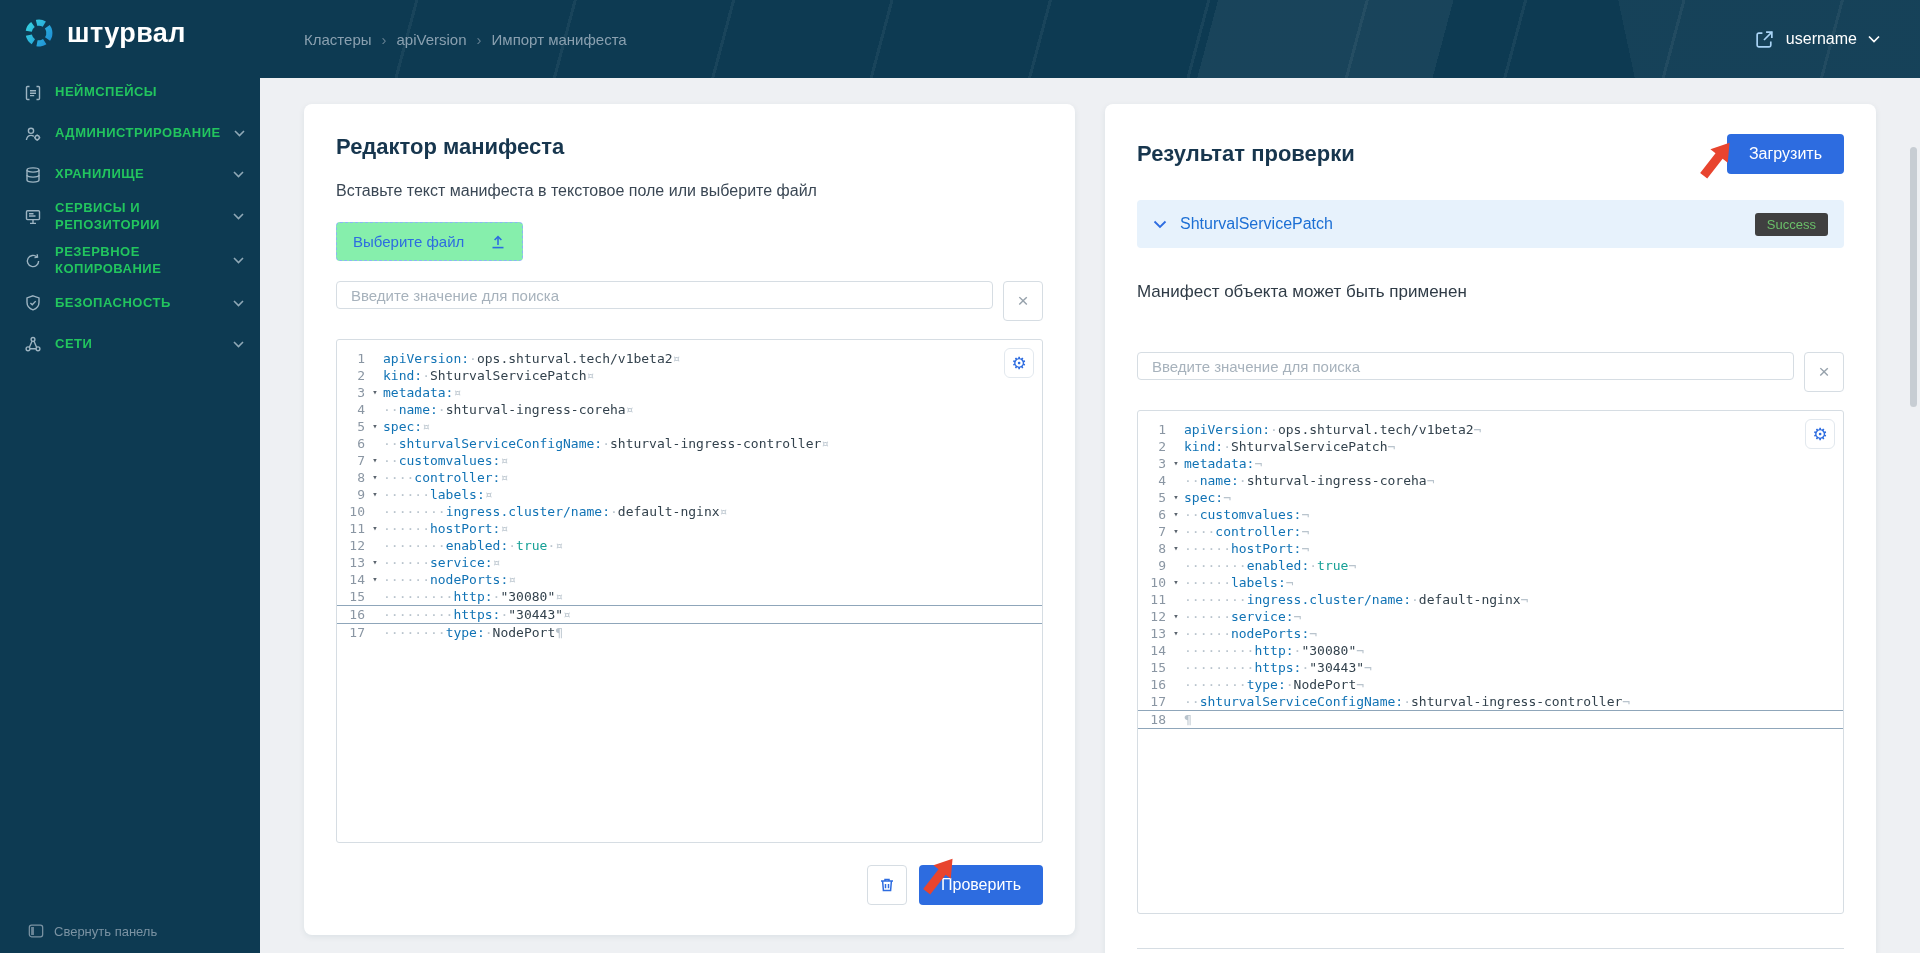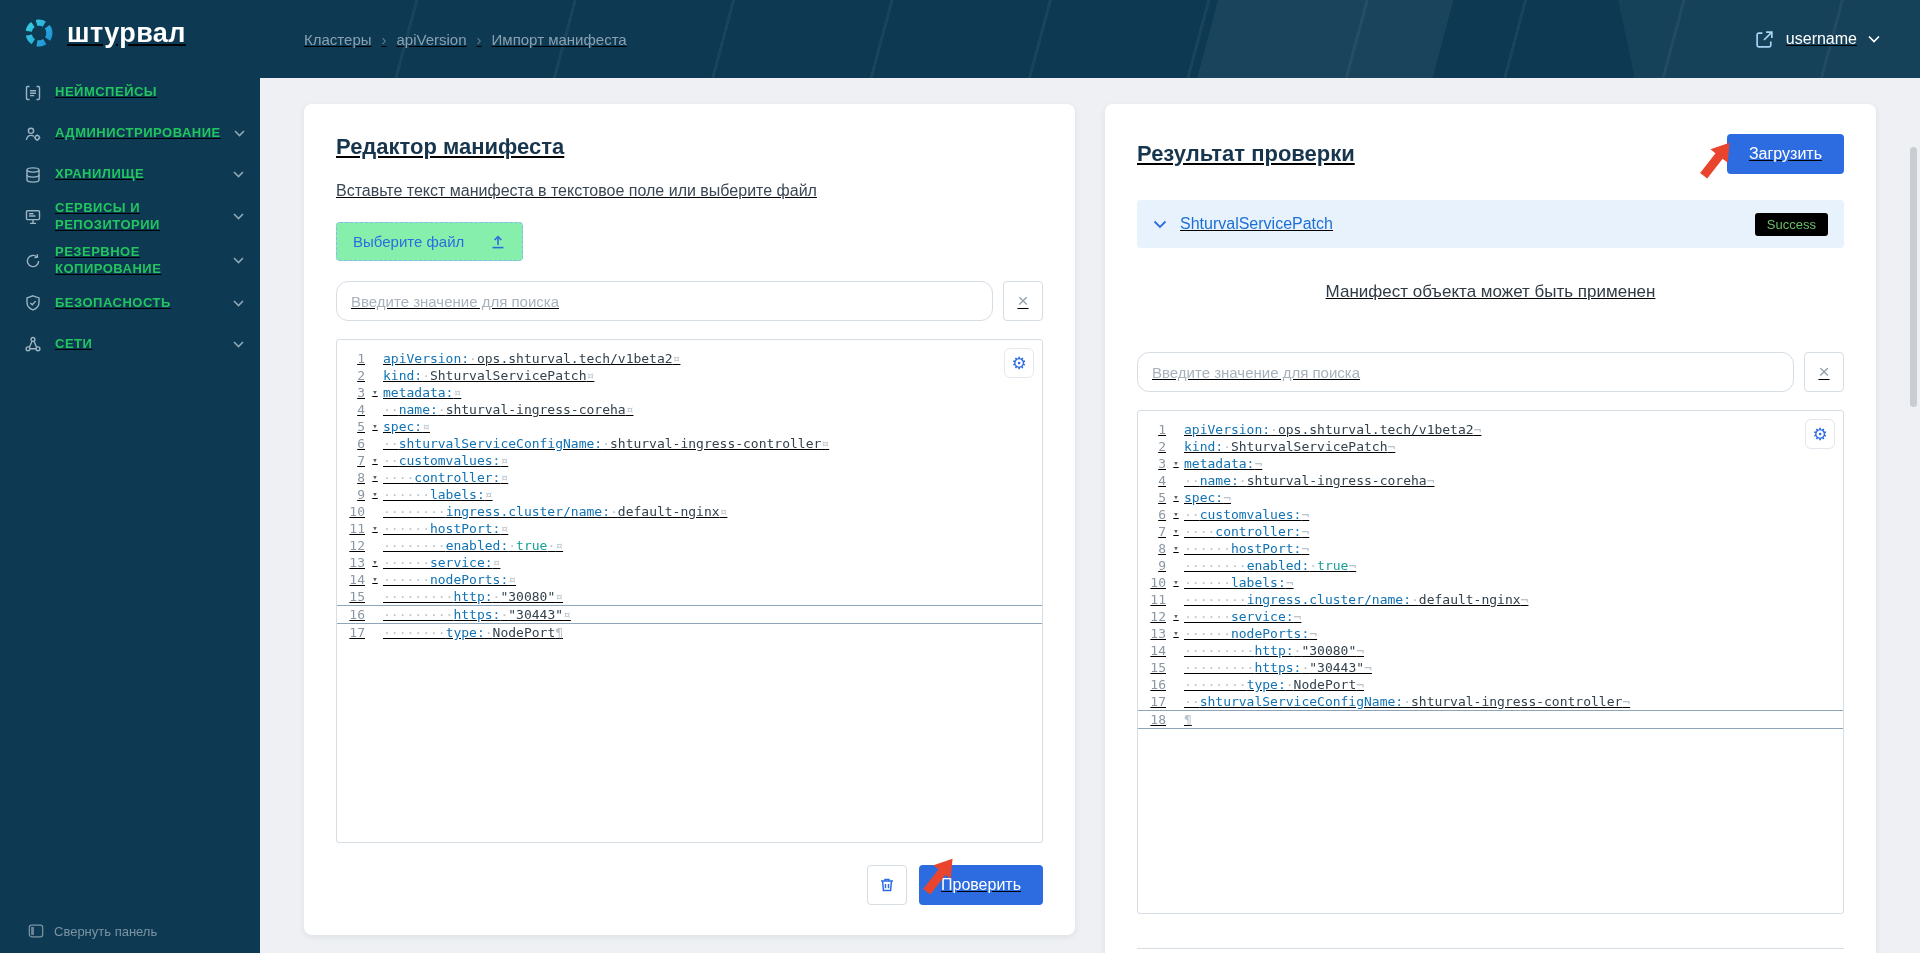--- a/index.html
+++ b/index.html
@@ -1,18 +1,18 @@
 <!DOCTYPE html>
 <html><head>
 <meta charset="utf-8">
 <style>
   * { box-sizing: border-box; margin: 0; padding: 0; }
   html,body { width:1920px; height:953px; overflow:hidden; }
   body { font-family: "Liberation Sans", sans-serif; background:#eef0f3; }
-  .app { position:relative; width:1920px; height:953px; display:flex;text-decoration:underline; }
+  .app { position:relative; width:1920px; height:953px; display:flex; }
 
   
   .sidebar { width:260px; flex-shrink:0; background:#0d3a52; position:relative; display:flex; flex-direction:column; }
   .logo { height:66px; display:flex; align-items:center; gap:11px; padding-left:22px; cursor:pointer; }
   .logo-text { color:#fff; font-size:27px; font-weight:bold; letter-spacing:.4px; }
   .sb-list { margin-top:6px; display:flex; flex-direction:column; }
   .sb-item { min-height:41px; display:flex; align-items:center; gap:13px; padding:5px 16px 5px 24px; cursor:pointer; color:#22c55e; }
   .sb-ico { width:18px; height:18px; flex-shrink:0; display:flex; align-items:center; justify-content:center; color:#9db4c2; }
   .sb-label { flex:1; font-size:13px; font-weight:600; letter-spacing:.5px; line-height:1.3; text-transform:uppercase; }
   .sb-chev { margin-left:auto; color:#8fa8b6; display:flex; }
@@ -35,21 +35,21 @@
   .user-ico, .user-chev { display:flex; }
 
   
   .content { flex:1; overflow:hidden; padding:26px 44px 0; display:flex; gap:30px; align-items:flex-start; }
   .card { background:#fff; border-radius:8px; box-shadow:0 2px 6px rgba(13,58,82,.08); padding:30px 32px; flex:1; min-width:0; }
   .card-result { min-height:1100px; }
   .card-title { font-size:22px; font-weight:bold; color:#17364e; }
   .subtitle { margin-top:22px; font-size:16px; color:#39converted4754; color:#3a4754; }
   .file-btn { margin-top:22px; display:inline-flex; align-items:center; gap:26px; background:#86efac; border:1.5px dashed #8cb4f5; color:#2d6ce0; padding:10px 16px; border-radius:4px; font-size:15px; font-family:inherit; cursor:pointer;justify-content:flex-end; }
   .search-row { margin-top:20px; display:flex; gap:10px; }
-  .search-input { flex:1; height:40px; border:1px solid #d6dde3; border-radius:12px; padding:0 14px; font-size:15px; color:#333; outline:none; font-family:inherit; }
+  .search-input { flex:1; height:28px; border:1px solid #d6dde3; border-radius:4px; padding:0 14px; font-size:15px; color:#333; outline:none; font-family:inherit; }
   .search-input::placeholder { color:#a7b2bc; }
   .clear-btn { width:40px; height:40px; flex-shrink:0; border:1px solid #d6dde3; border-radius:4px; background:#fff; color:#97a2ac; font-size:19px; cursor:pointer; display:flex; align-items:center; justify-content:center; }
 
   
   .editor { margin-top:18px; border:1px solid #d6dde3; border-radius:3px; position:relative; height:504px; overflow:hidden; padding-top:10px; background:#fff; }
   .gear-btn { position:absolute; top:8px; right:8px; width:30px; height:30px; border:1px solid #e2e8ee; border-radius:6px; background:#fff; color:#2d6ce0; font-size:17px; line-height:1; cursor:pointer; display:flex; align-items:center; justify-content:center; z-index:2; }
   .cm-line { display:flex; height:17px; line-height:17px; font-family:"DejaVu Sans Mono", monospace; font-size:13px; cursor:text; }
   .cm-line.active { border-top:1px solid #8fa6ba; border-bottom:1px solid #8fa6ba; height:19px; }
   .ln { width:30px; flex-shrink:0; text-align:right; color:#8a96a3; padding-right:2px; }
   .fold { width:16px; flex-shrink:0; text-align:center; color:#5a646e; font-size:9px; }
@@ -62,22 +62,22 @@
   .tk-e { color:#b9c4cd; }
 
   .actions { margin-top:22px; display:flex; justify-content:flex-end; align-items:center; gap:12px; }
   .trash-btn { width:40px; height:40px; border:1px solid #d6dde3; border-radius:4px; background:#fff; cursor:pointer; display:flex; align-items:center; justify-content:center; }
   .primary-btn { height:40px; padding:0 22px; background:#2d6ce0; color:#fff; border:none; border-radius:4px; font-size:16px; font-family:inherit; cursor:pointer; }
 
   
   .title-row { display:flex; align-items:center; justify-content:space-between; }
   .banner { margin-top:26px; background:#e7f2fc; border-radius:4px; min-height:48px; display:flex; align-items:center; gap:13px; padding:0 16px; cursor:pointer; }
   .group-name { color:#1c6fd4; font-size:16px; font-weight:500; }
-  .badge { margin-left:auto; background:#000000; color:#6abf69; font-size:13px; padding:4px 12px; border-radius:3px;text-align:center; }
-  .message { margin-top:34px; font-size:17px; color:#2f3b46;text-align:center; }
+  .badge { margin-left:auto; background:#404040; color:#6abf69; font-size:13px; padding:4px 12px; border-radius:3px;text-align:center; }
+  .message { margin-top:34px; font-size:17px; color:#2f3b46; }
   .card-result .search-row { margin-top:50px; }
   .divider { margin-top:34px; border-top:1px solid #d6dde3; }
 
   
   .annot { position:absolute; z-index:10; pointer-events:none; }
   .annot-upload { left:1693px; top:134px; }
   .annot-check { left:916px; top:850px; }
   .scrollbar-thumb { position:absolute; right:3px; top:147px; width:7px; height:260px; background:#c7cdd3; border-radius:4px; z-index:20; cursor:pointer; }
 </style>
 </head>

